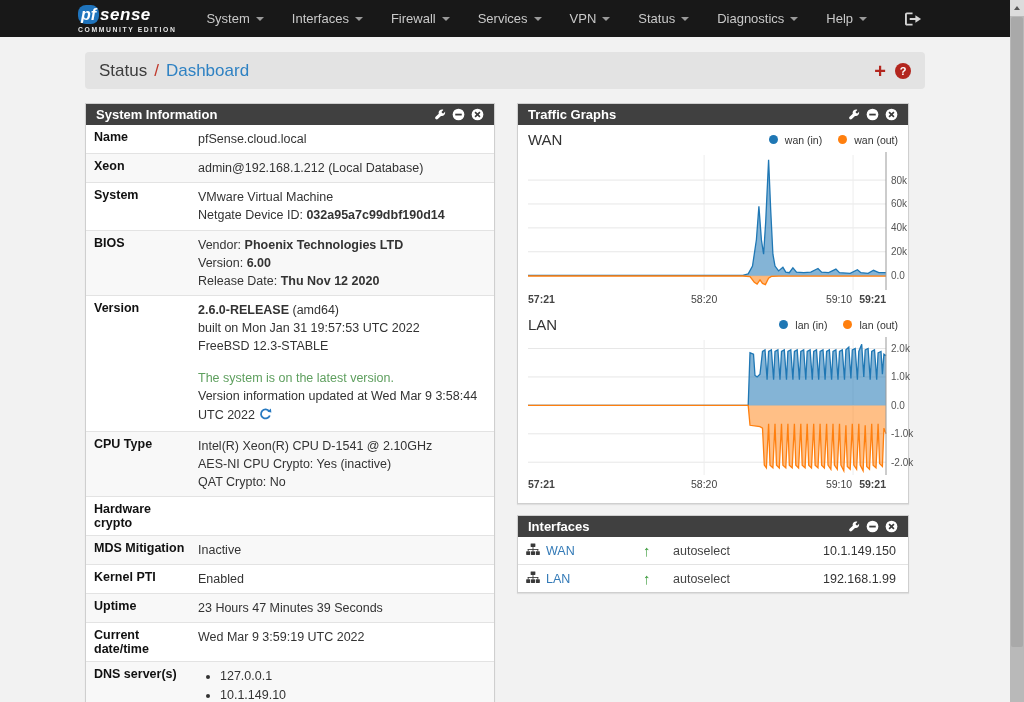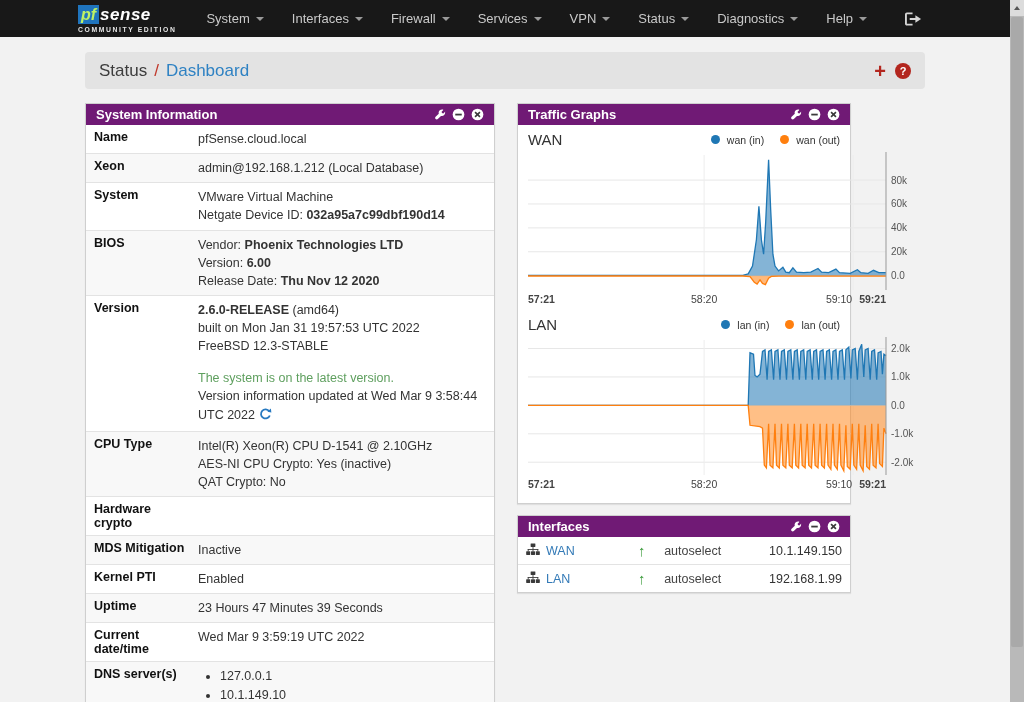--- a/index.html
+++ b/index.html
@@ -3,46 +3,46 @@
 <meta charset="utf-8">
 <style>
   * { margin:0; padding:0; box-sizing:border-box; }
   html,body { width:1024px; height:702px; overflow:hidden; }
   body { font-family:"Liberation Sans", sans-serif; background:#f2f2f2; position:relative; }
 
   
   .navbar { height:37px; width:1010px; background:#181818; display:flex; align-items:center; padding-left:78px; }
   .brand { display:flex; flex-direction:column; margin-right:16px; cursor:pointer; }
   .brand-row { display:flex; align-items:center; }
-  .pfbox { background:#1f74bd; color:#bef264; font-style:italic; font-weight:bold; font-size:16px; line-height:19px; border-radius:0; padding:0 3px; }
+  .pfbox { background:#1f74bd; color:#ffffff; font-style:italic; font-weight:bold; font-size:16px; line-height:19px; border-radius:8px; padding:0 3px; }
   .brand-sense { color:#fff; font-style:italic; font-weight:bold; font-size:17px; letter-spacing:.5px; margin-left:1px; }
   .brand-edition { color:#e6e6e6; font-size:6.8px; letter-spacing:1.6px; font-weight:bold; margin-top:1px; }
   .nav-menu { list-style:none; display:flex; align-items:center; height:100%; }
   .nav-item { color:#c9c9c9; font-size:13px; padding:0 14px; height:37px; display:flex; align-items:center; cursor:pointer; }
   .caret { display:inline-block; width:0; height:0; border-left:4px solid transparent; border-right:4px solid transparent; border-top:4px solid #9a9a9a; margin-left:6px; }
   .signout { margin-left:auto; margin-right:88px; cursor:pointer; display:flex; align-items:center; }
 
   
   .crumbbar { width:840px; margin:15px 0 0 85px; background:#e3e3e3; border-radius:4px; height:37px; display:flex; align-items:center; padding:0 14px; }
   .crumb-section { font-size:17px; color:#3c3c3c; }
   .crumb-sep { font-size:17px; color:#c0382b; margin:0 7px; }
   .crumb-page { font-size:17px; color:#2f82c3; cursor:pointer; }
   .crumb-actions { margin-left:auto; display:flex; align-items:center; gap:9px; }
   .plus-ic { color:#b3261e; font-size:20px; font-weight:bold; line-height:18px; cursor:pointer; }
   .help-ic { width:16px; height:16px; border-radius:50%; background:#b3261e; color:#fff; font-size:11px; font-weight:bold; display:flex; align-items:center; justify-content:center; cursor:pointer; }
 
   
   .main { display:flex; gap:22px; margin:14px 0 0 85px; width:840px; align-items:flex-start; }
   .col-left { width:410px; }
-  .col-right { width:334px; }
+  .col-right { width:392px; }
 
   
   .panel { background:#fff; border:1px solid #cfcfcf; box-shadow:0 1px 1px rgba(0,0,0,.08); }
   .panel + .panel { margin-top:11px; }
-  .panel-head { background:#701a75; color:#fff; font-size:13px; font-weight:bold; padding:3px 10px; display:flex; align-items:center; }
+  .panel-head { background:#404040; color:#fff; font-size:13px; font-weight:bold; padding:3px 10px; display:flex; align-items:center; }
   .panel-icons { margin-left:auto; display:flex; align-items:center; gap:6px; }
   .panel-icons span { cursor:pointer; display:flex; align-items:center; }
 
   
   .sys-table { width:100%; border-collapse:collapse; font-size:12.5px; color:#333; }
   .sys-table tr { border-top:1px solid #e3e3e3; }
   .sys-table tr:first-child { border-top:none; }
   .sys-table tr:nth-child(even) { background:#f8f8f8; }
   .sys-table th { width:112px; text-align:left; vertical-align:top; padding:5px 6px 5px 8px; font-size:12.5px; color:#111; }
   .sys-table td { padding:5px 8px 5px 0; vertical-align:top; line-height:1.45; }

